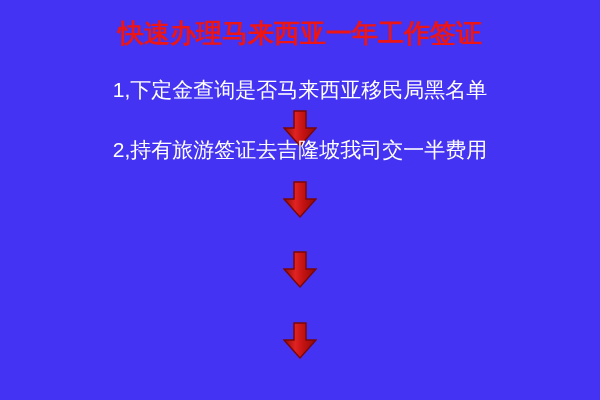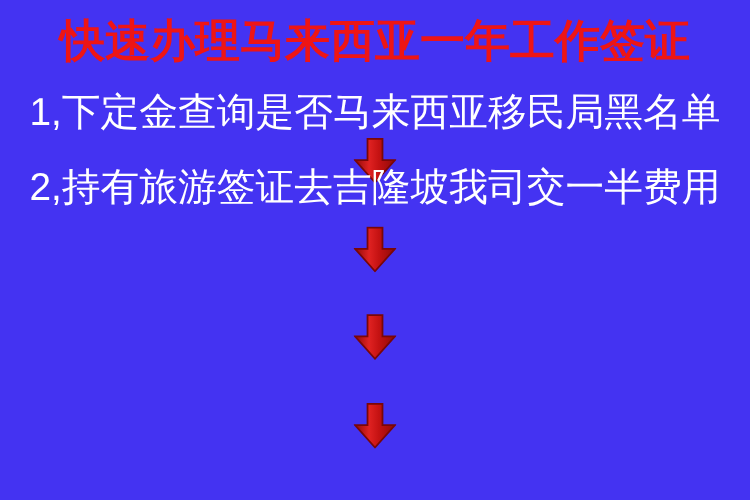--- a/index.html
+++ b/index.html
@@ -25,35 +25,35 @@
   }
 
   
   .title {
     position: absolute;
     top: 14px;
     left: 0;
     width: 600px;
     text-align: center;
     color: #ee1515;
-    font-size: 36px;
+    font-size: 26px;
     font-weight: bold;
     letter-spacing: 0px;
     line-height: 38px;
     white-space: nowrap;
   }
 
   
   .step {
     position: absolute;
     left: 0;
     width: 600px;
     text-align: center;
     color: #ffffff;
-    font-size: 31px;
+    font-size: 21px;
     font-weight: normal;
     line-height: 36px;
     white-space: nowrap;
   }
   .step-1 { top: 72px;  }
   .step-2 { top: 132px; }
   .step-3 { top: 214px; }
   .step-4 { top: 285px; }
   .step-5 { top: 356px; }
 

